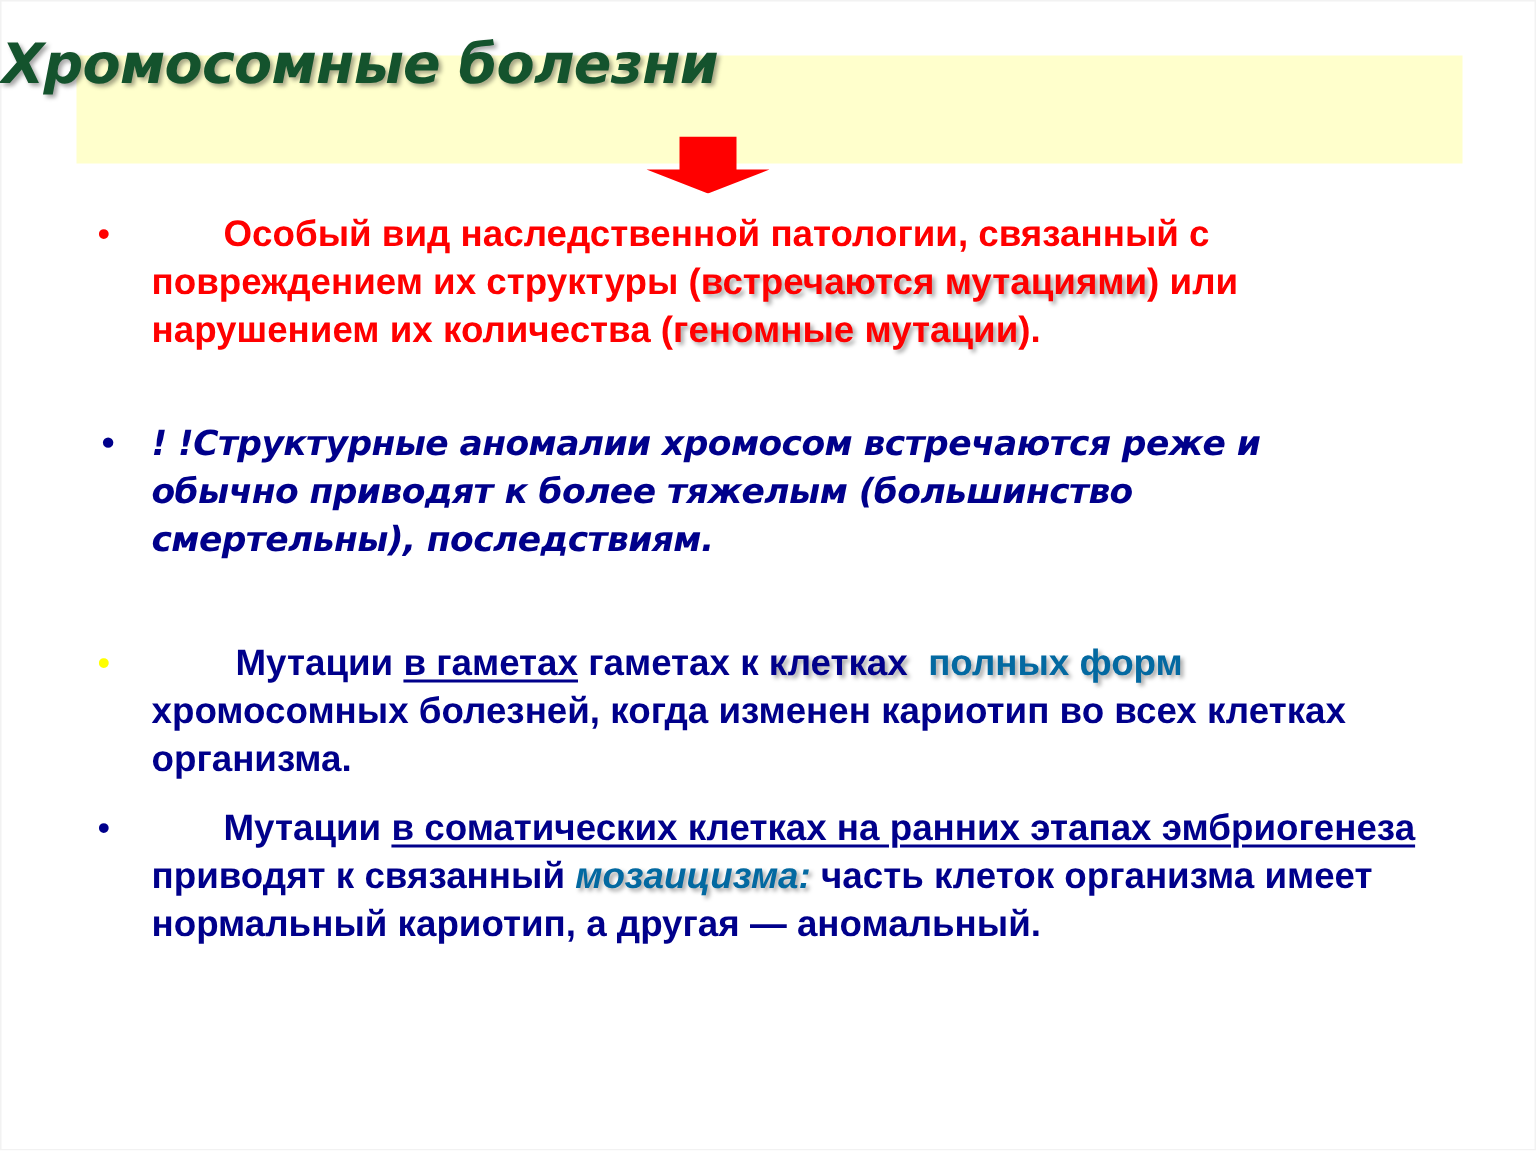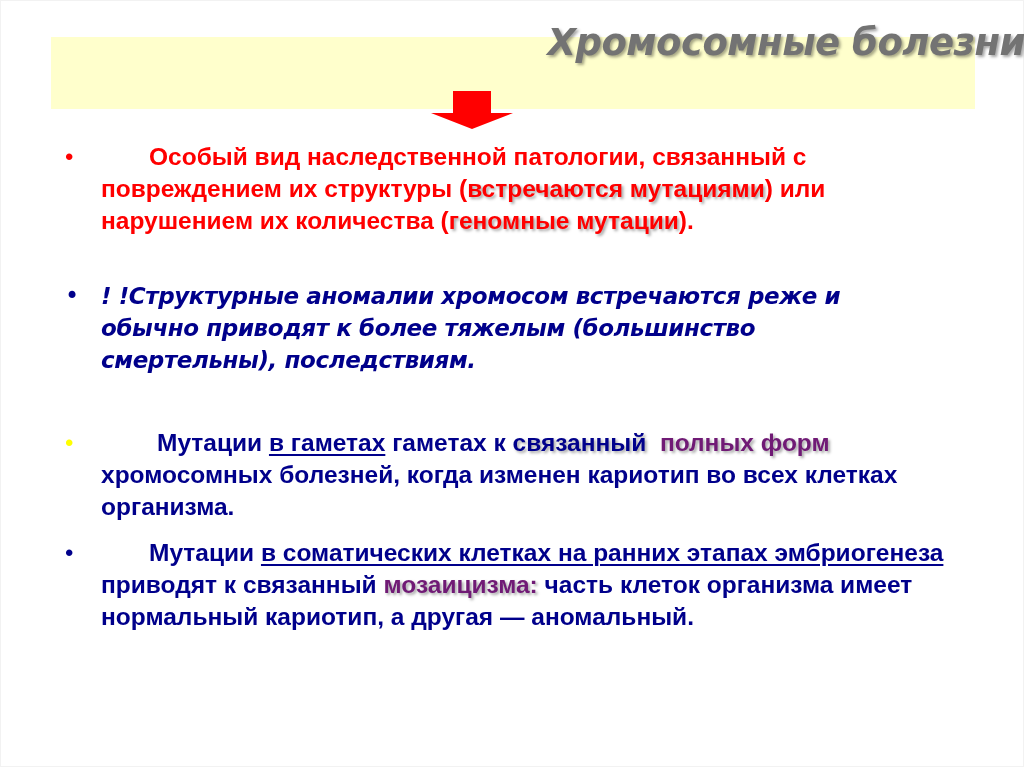--- a/index.html
+++ b/index.html
@@ -28,26 +28,26 @@
       top: 36px;
       width: 924px;
       height: 72px;
       background: #ffffcc;
     }
     .title {
       position: absolute;
       left: 0;
       top: 20px;
       width: 1024px;
-      text-align: right;
+      text-align: left;
       font-family: "DejaVu Sans", sans-serif;
       font-style: italic;
       font-weight: bold;
       font-size: 37px;
-      color: #737373;
+      color: #14532d;
       letter-spacing: -0.5px;
       text-shadow: 2px 2px 3px rgba(0,0,0,0.35);
     }
     .arrow {
       position: absolute;
       left: 430px;
       top: 90px;
       width: 82px;
       height: 38px;
     }
@@ -68,24 +68,24 @@
     .bullet {
       position: absolute;
       left: -36px;
       top: 0;
       font-size: 24px;
       font-weight: normal;
     }
     .indent { display: inline-block; width: 48px; }
     .red { color: #ff0000; }
     .navy { color: #00008b; }
-    .maroon { color: #701a75; }
+    .maroon { color: #0369a1; }
     .shadow { text-shadow: 2px 2px 3px rgba(0,0,0,0.35); }
     .u { text-decoration: underline; text-underline-offset: 3px; text-decoration-thickness: 2px; }
-    .it { }
+    .it { font-style: italic; }
     .item2 {
       font-style: italic;
       font-family: "DejaVu Sans", sans-serif;
       font-size: 23px;
       letter-spacing: -0.4px;
     }
   </style>
 </head>
 <body>
 
@@ -104,21 +104,21 @@
       <span class="indent"></span><span style="text-shadow:none;margin-top:22px;">Особый вид наследственной патологии, связанный с повреждением их структуры (</span><span class="shadow">встречаются мутациями</span><span style="text-shadow:none;">) или нарушением их количества (</span><span class="shadow">геномные мутации</span><span style="text-shadow:none;">).</span>
     </div>
 
     <div class="item item2 navy" style="top:279px; width:800px;">
       <span class="bullet navy" style="font-style:normal;">•</span>
       <span>! !Структурные аномалии хромосом встречаются реже и обычно приводят к более тяжелым (большинство смертельны), последствиям.</span>
     </div>
 
     <div class="item navy" style="top:426px; width:800px;">
       <span class="bullet" style="color:#ffff00;">•</span>
-      <span class="indent" style="width:56px;"></span><span>Мутации </span><span class="u">в гаметах</span><span> гаметах к </span><span class="shadow">связанный</span>&nbsp; <span class="maroon shadow">полных форм</span><span> хромосомных болезней, когда изменен кариотип во всех клетках организма.</span>
+      <span class="indent" style="width:56px;"></span><span>Мутации </span><span class="u">в гаметах</span><span> гаметах к </span><span class="shadow">клетках</span>&nbsp; <span class="maroon shadow">полных форм</span><span> хромосомных болезней, когда изменен кариотип во всех клетках организма.</span>
     </div>
 
     <div class="item navy" style="top:536px; width:870px;">
       <span class="bullet navy">•</span>
       <span class="indent"></span><span>Мутации </span><span class="u">в соматических клетках на ранних этапах эмбриогенеза</span><span> приводят к связанный </span><span class="maroon it shadow">мозаицизма:</span><span> часть клеток организма имеет нормальный кариотип, а другая — аномальный.</span>
     </div>
 
   </div>
 </div>
 

